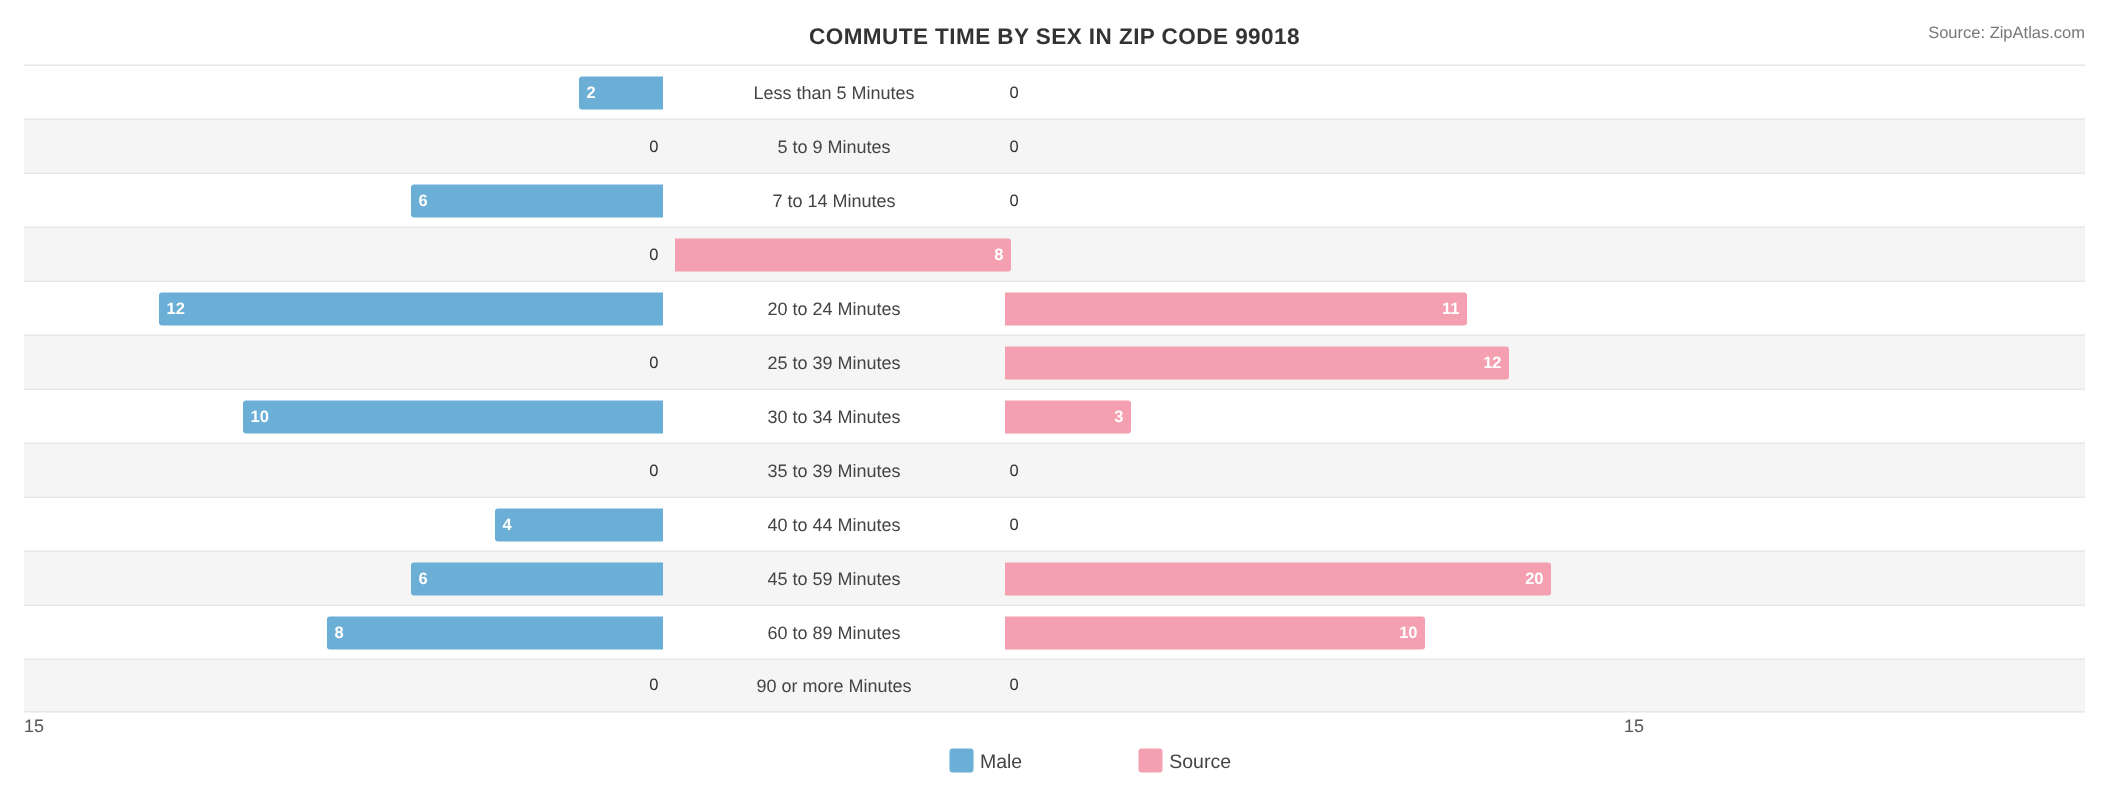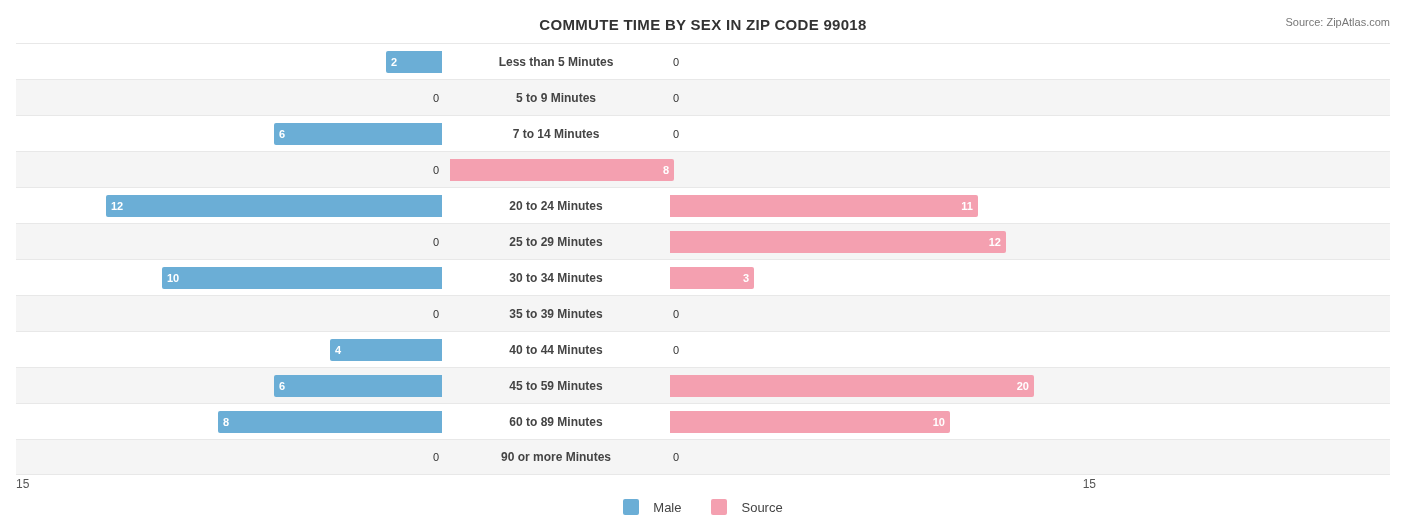--- a/index.html
+++ b/index.html
@@ -62,21 +62,20 @@
       position: relative;
       height: 100%;
     }
     .label-center {
       width: 220px;
       text-align: center;
       font-size: 12px;
       color: #444;
       flex-shrink: 0;
       padding: 0 6px;
-      font-weight: bold;
     }
 
     .bar-male {
       background: #6baed6;
       height: 22px;
       border-radius: 2px 0 0 2px;
       position: relative;
       display: flex;
       align-items: center;
       justify-content: flex-end;
@@ -147,23 +146,24 @@
 
     .legend {
       display: flex;
       justify-content: center;
       gap: 30px;
       margin-top: 8px;
     }
     .legend-item {
       display: flex;
       align-items: center;
-      gap: 14px;
+      gap: 4px;
       font-size: 13px;
       color: #444;
+      margin-left: 48px;
     }
     .legend-box {
       width: 16px;
       height: 16px;
       border-radius: 2px;
     }
   </style>
 </head>
 <body>
 
@@ -235,21 +235,21 @@
           <span class="bar-value-inside-right">11</span>
         </div>
       </div>
     </div>
       <div class="row shaded">
       <div class="left-section">
         <div class="bar-male" style="width:0px; min-width:0px;">
           <span class="bar-value-left">0</span>
         </div>
       </div>
-      <div class="label-center">25 to 29 Minutes</div>
+      <div class="label-center">25 to 39 Minutes</div>
       <div class="right-section">
         <div class="bar-female" style="width:336px; ">
           <span class="bar-value-inside-right">12</span>
         </div>
       </div>
     </div>
       <div class="row white">
       <div class="left-section">
         <div class="bar-male" style="width:280px; ">
           <span class="bar-value-inside-left">10</span>

